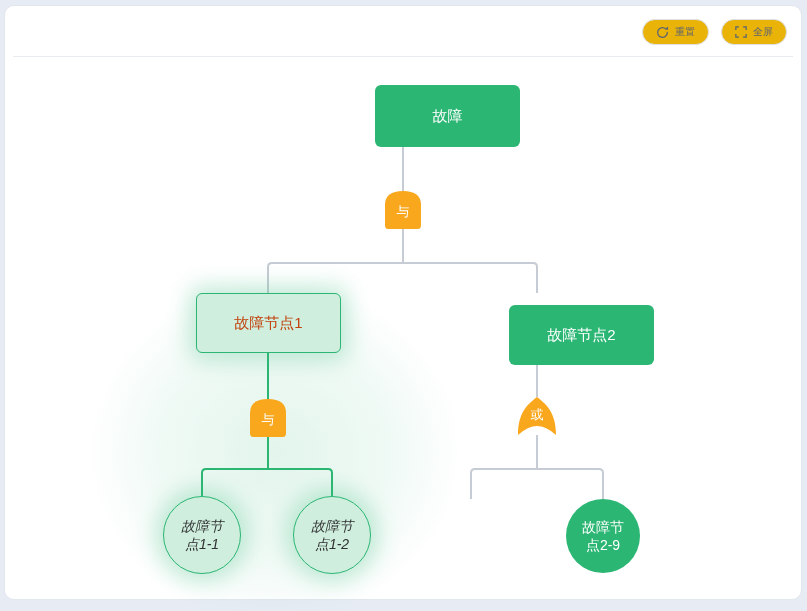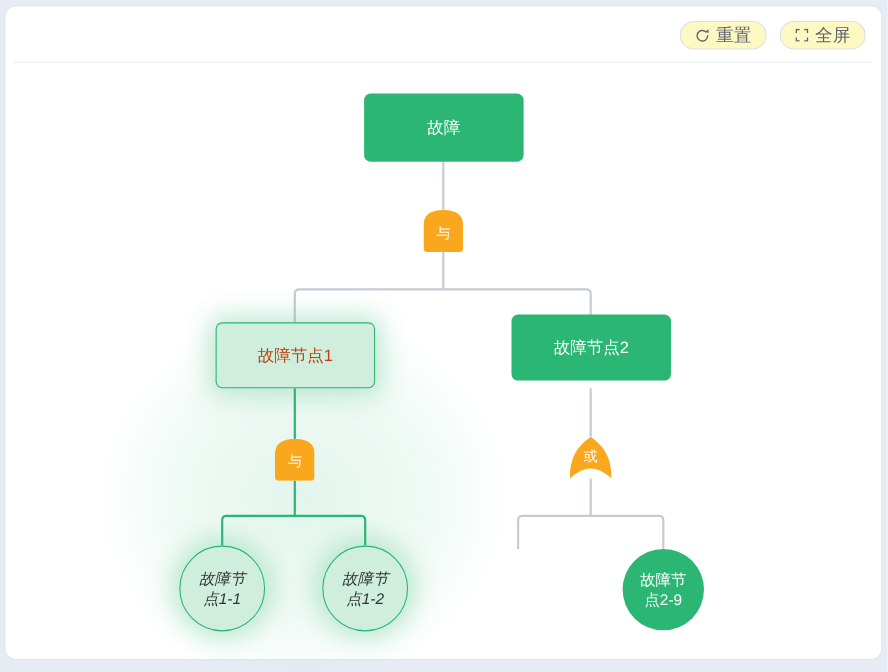--- a/index.html
+++ b/index.html
@@ -11,41 +11,41 @@
   }
   .card {
     position:absolute; left:4px; top:5px; width:798px; height:595px;
     background:#ffffff; border:1px solid #e2e6ee; border-radius:10px;
   }
   .toolbar {
     height:50px; display:flex; justify-content:flex-end; align-items:center;
     gap:12px; padding:2px 14px 0 14px;
   }
   .pill-btn {
-    height:26px; padding:0 13px; background:#fef9c3;
+    height:26px; padding:0 13px; background:#eab308;
     border:1px solid #dcdfe6; border-radius:14px;
     display:inline-flex; align-items:center; gap:6px;
-    font-size:16px; color:#5e6470; cursor:pointer;
+    font-size:10px; color:#5e6470; cursor:pointer;
     font-family:inherit;
   }
   .pill-btn svg { display:block; }
   .divider { border-top:1px solid #e8ebf1; margin:0 8px; }
   .canvas { position:absolute; left:0; top:51px; right:0; bottom:0; }
   .subtree-glow {
     position:absolute; left:85px; top:225px; width:370px; height:340px;
     background:radial-gradient(ellipse at center, rgba(110,205,160,0.20) 0%, rgba(110,205,160,0.10) 45%, rgba(110,205,160,0) 72%);
     pointer-events:none;
   }
   .connectors { position:absolute; left:0; top:0; }
   .node {
     position:absolute; display:flex; align-items:center; justify-content:center;
     text-align:center; cursor:pointer;
   }
   .rect { width:145px; height:62px; border-radius:6px; font-size:15px; }
-  .rect.solid { background:#2bb674; color:#ffffff; }
+  .rect.solid { background:#2bb674; color:#ffffff;margin-left:44px; }
   .rect.selected {
     background:#cfeedd; color:#c2410c; border:1.5px solid #2bb674;
     box-shadow:0 0 22px 7px rgba(64,190,130,0.30);
   }
   .circle { border-radius:50%; font-size:14px; line-height:1.3; }
   .circle.solid { background:#2bb674; color:#ffffff; width:74px; height:74px; padding:0 12px; }
   .circle.selected {
     background:#cfeedd; color:#303133; border:1.5px solid #2bb674;
     width:78px; height:78px; padding:0 14px;
     box-shadow:0 0 20px 8px rgba(64,190,130,0.28);
@@ -112,21 +112,21 @@
     <div class="node rect solid" style="left:326px; top:28px;">故障</div>
 
     <div class="gate" style="left:380px; top:134px; width:36px; height:38px;">
       <svg width="36" height="38" viewBox="0 0 36 38">
         <path d="M3,38 Q0,38 0,34 V14 Q0,0 18,0 Q36,0 36,14 V34 Q36,38 33,38 Z" fill="#f9a71c"></path>
       </svg>
       <div class="gate-label and">与</div>
     </div>
 
     <div class="node rect selected" style="left:191px; top:236px; height:60px;">故障节点1</div>
-    <div class="node rect solid" style="left:460px; top:229px; height:60px;">故障节点2</div>
+    <div class="node rect solid" style="left:460px; top:248px; height:60px;">故障节点2</div>
 
     <div class="gate" style="left:245px; top:342px; width:36px; height:38px;">
       <svg width="36" height="38" viewBox="0 0 36 38">
         <path d="M3,38 Q0,38 0,34 V14 Q0,0 18,0 Q36,0 36,14 V34 Q36,38 33,38 Z" fill="#f9a71c"></path>
       </svg>
       <div class="gate-label and">与</div>
     </div>
 
     <div class="gate" style="left:513px; top:340px; width:38px; height:40px;">
       <svg width="38" height="40" viewBox="0 0 38 40">

